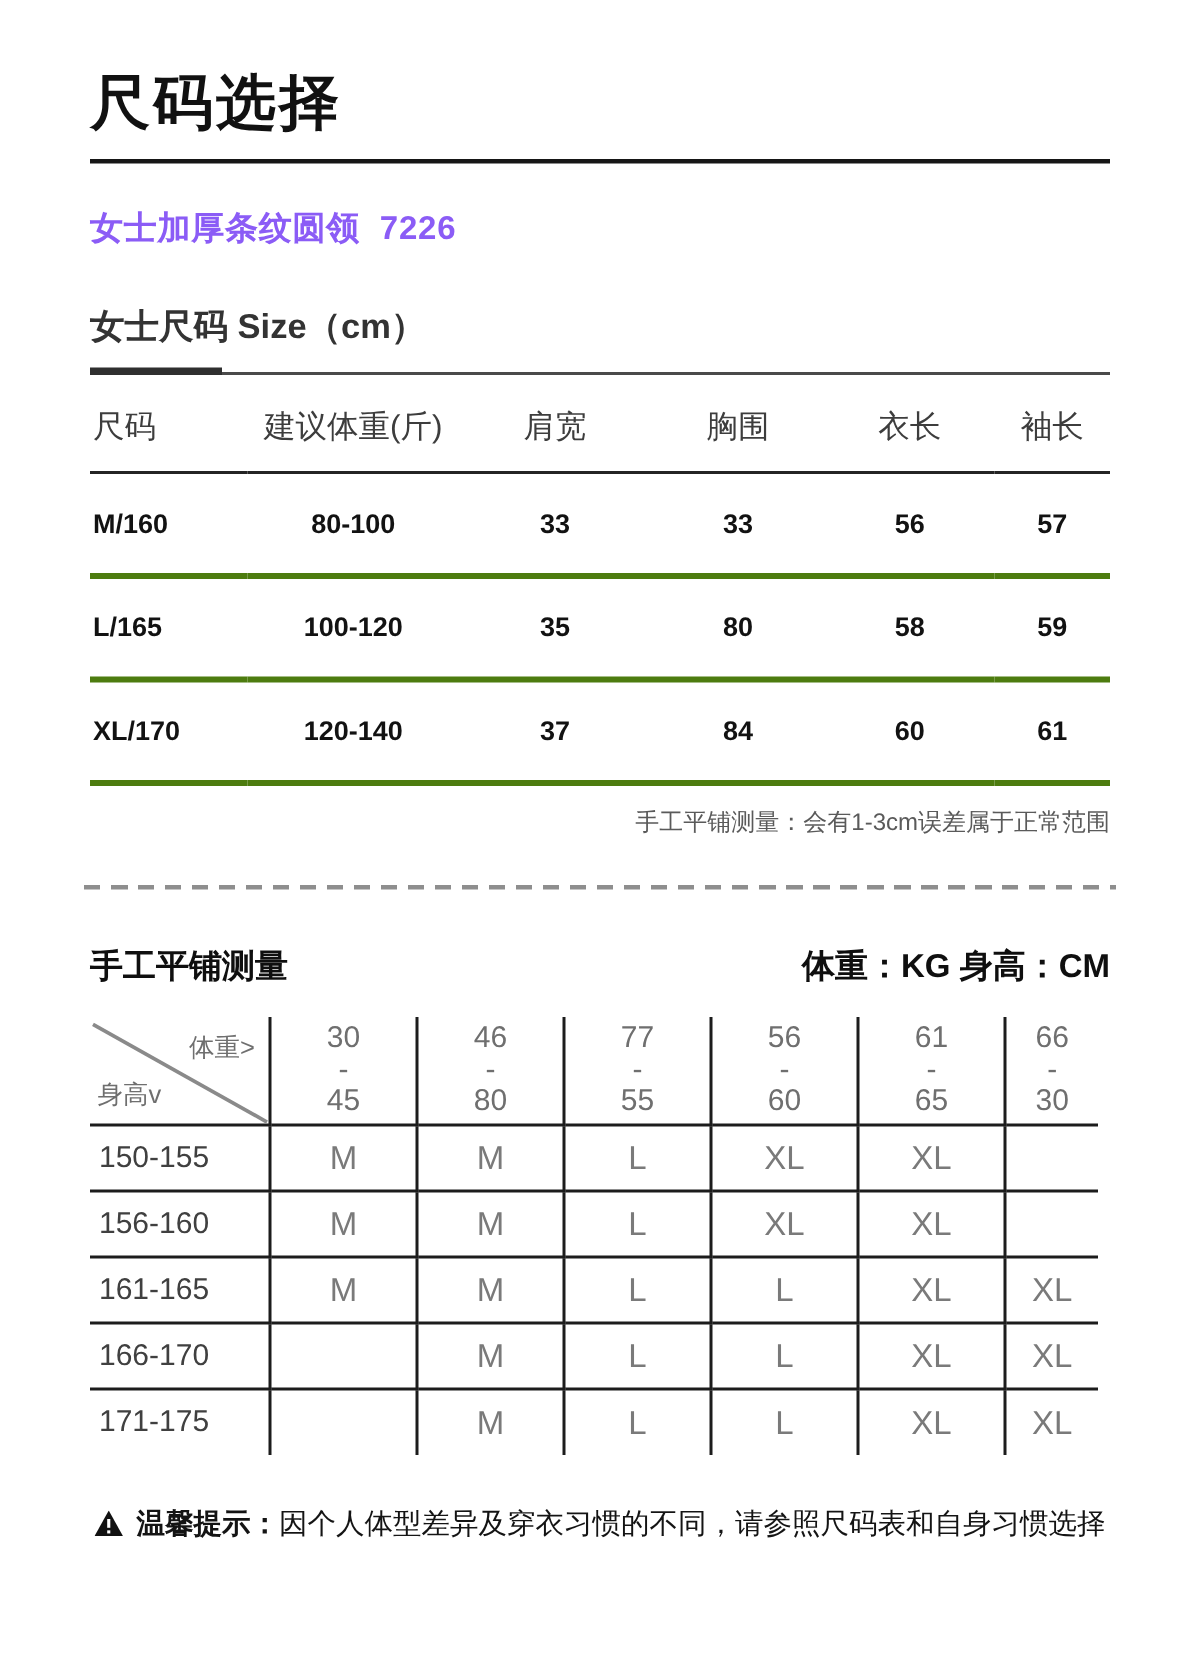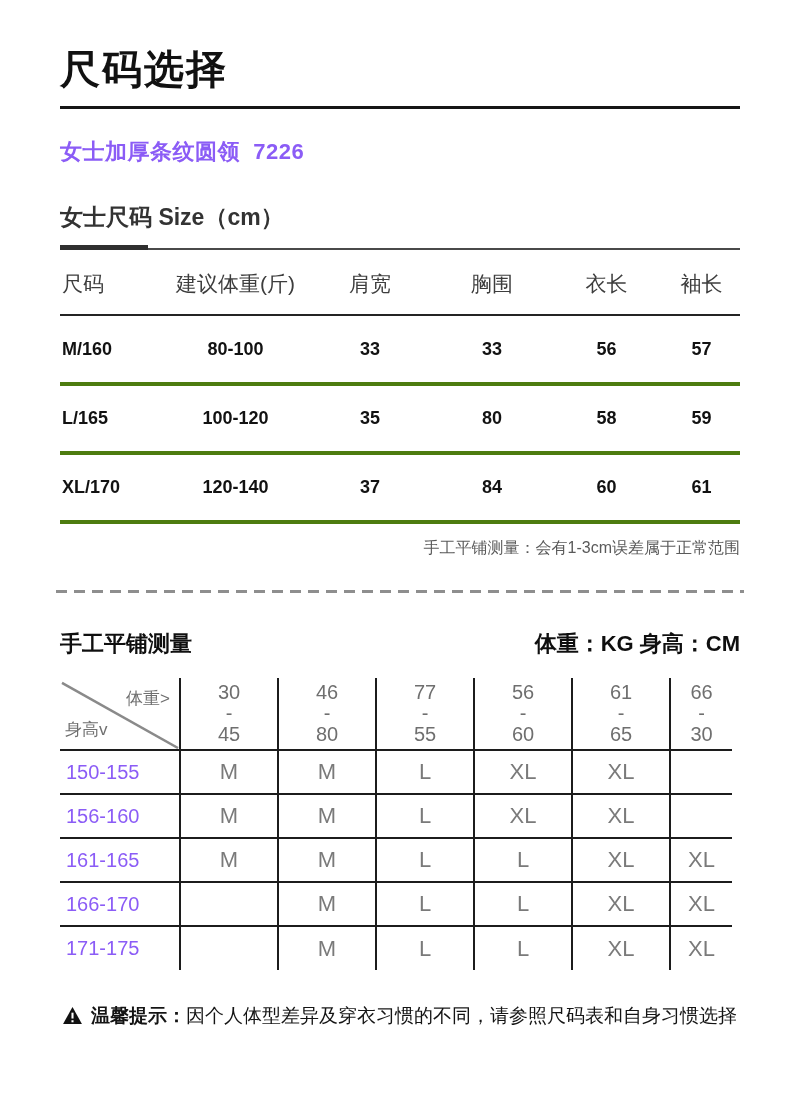--- a/index.html
+++ b/index.html
@@ -66,21 +66,21 @@
   table.quick-table tbody tr:last-child td { border-bottom: none; }
 
   .corner-cell { position: relative; padding: 0; }
   .corner-cell svg { position: absolute; left: 0; top: 0; width: 100%; height: 100%; display: block; }
   .corner-weight { position: absolute; top: 9px; right: 9px; font-size: 17px; font-weight: 400; color: #6f6f6f; margin-left: 12px; }
   .corner-height { position: absolute; bottom: 8px; left: 5px; font-size: 17px; font-weight: 400; color: #6f6f6f; }
 
   .wr { text-align: center; }
   .wr span { display: block; font-size: 20px; line-height: 21px; font-weight: 400; color: #6f6f6f; }
 
-  td.height-cell { text-align: left !important; padding-left: 6px; font-size: 20px; color: #8b5cf6; }
+  td.height-cell { text-align: left !important; padding-left: 6px; font-size: 20px; color: #404040; }
   td.quick-size-cell { font-size: 22px; color: #7a7a7a; }
 
   
   .warning-row { margin-top: 33px; text-align: center; font-size: 19px; color: #141414; }
   .warning-row .wp { font-weight: 700; }
   .warning-row .wt { font-weight: 500; }
   .warning-icon { display: inline-block; vertical-align: -2px; margin-right: 9px; }
 </style>
 </head>
 <body>

